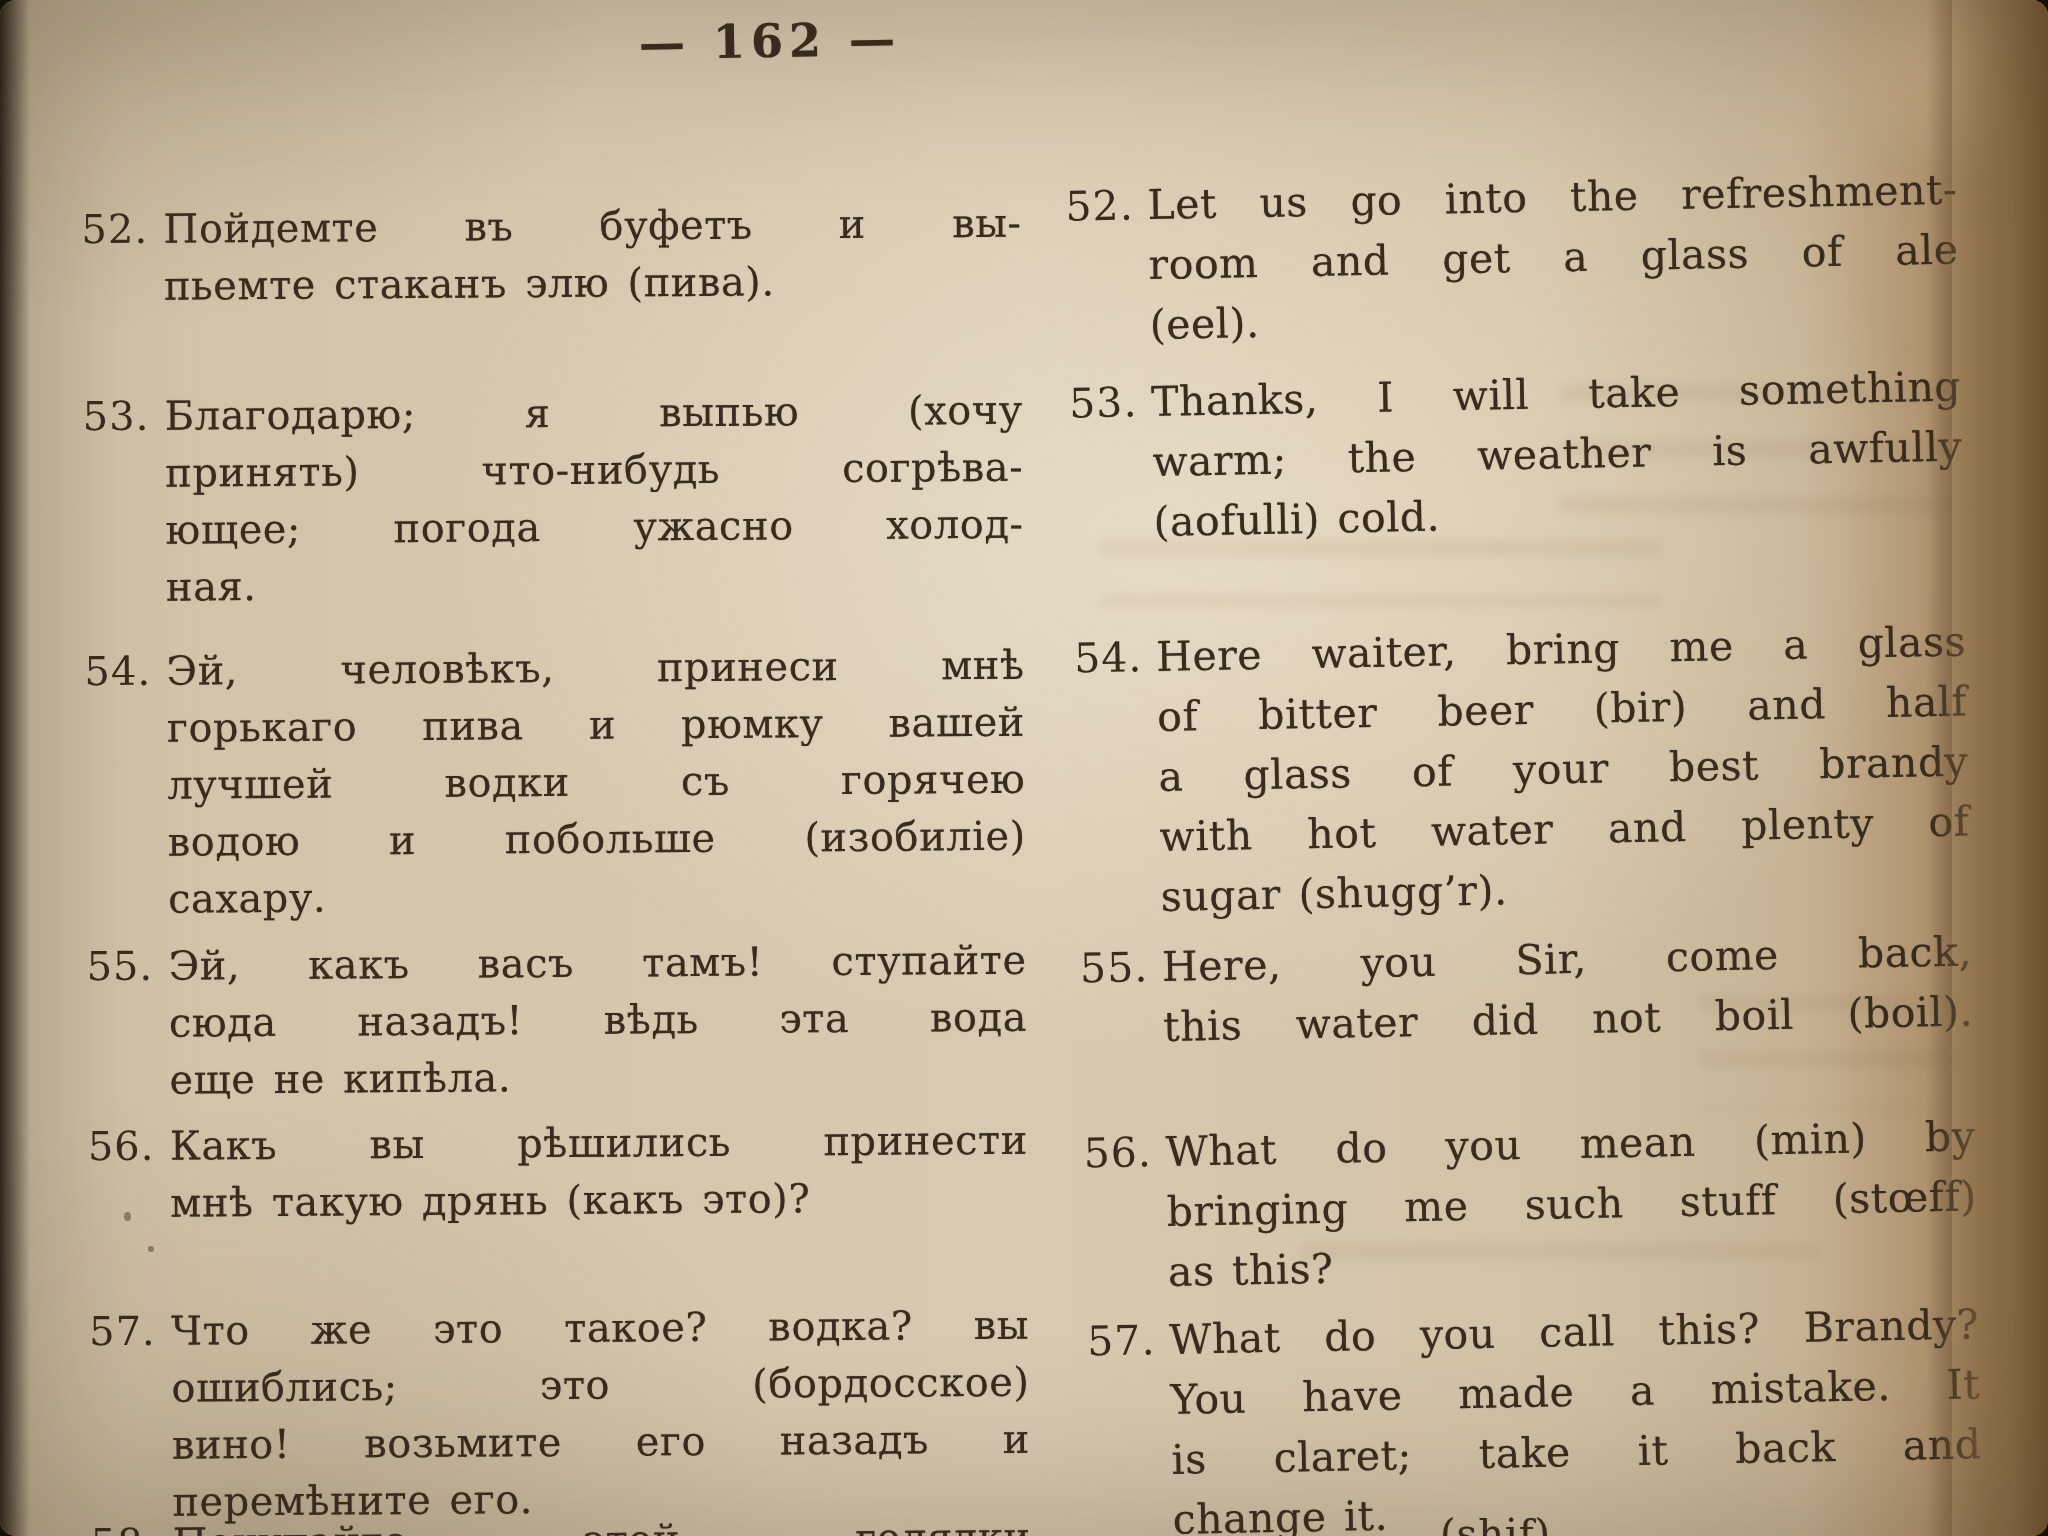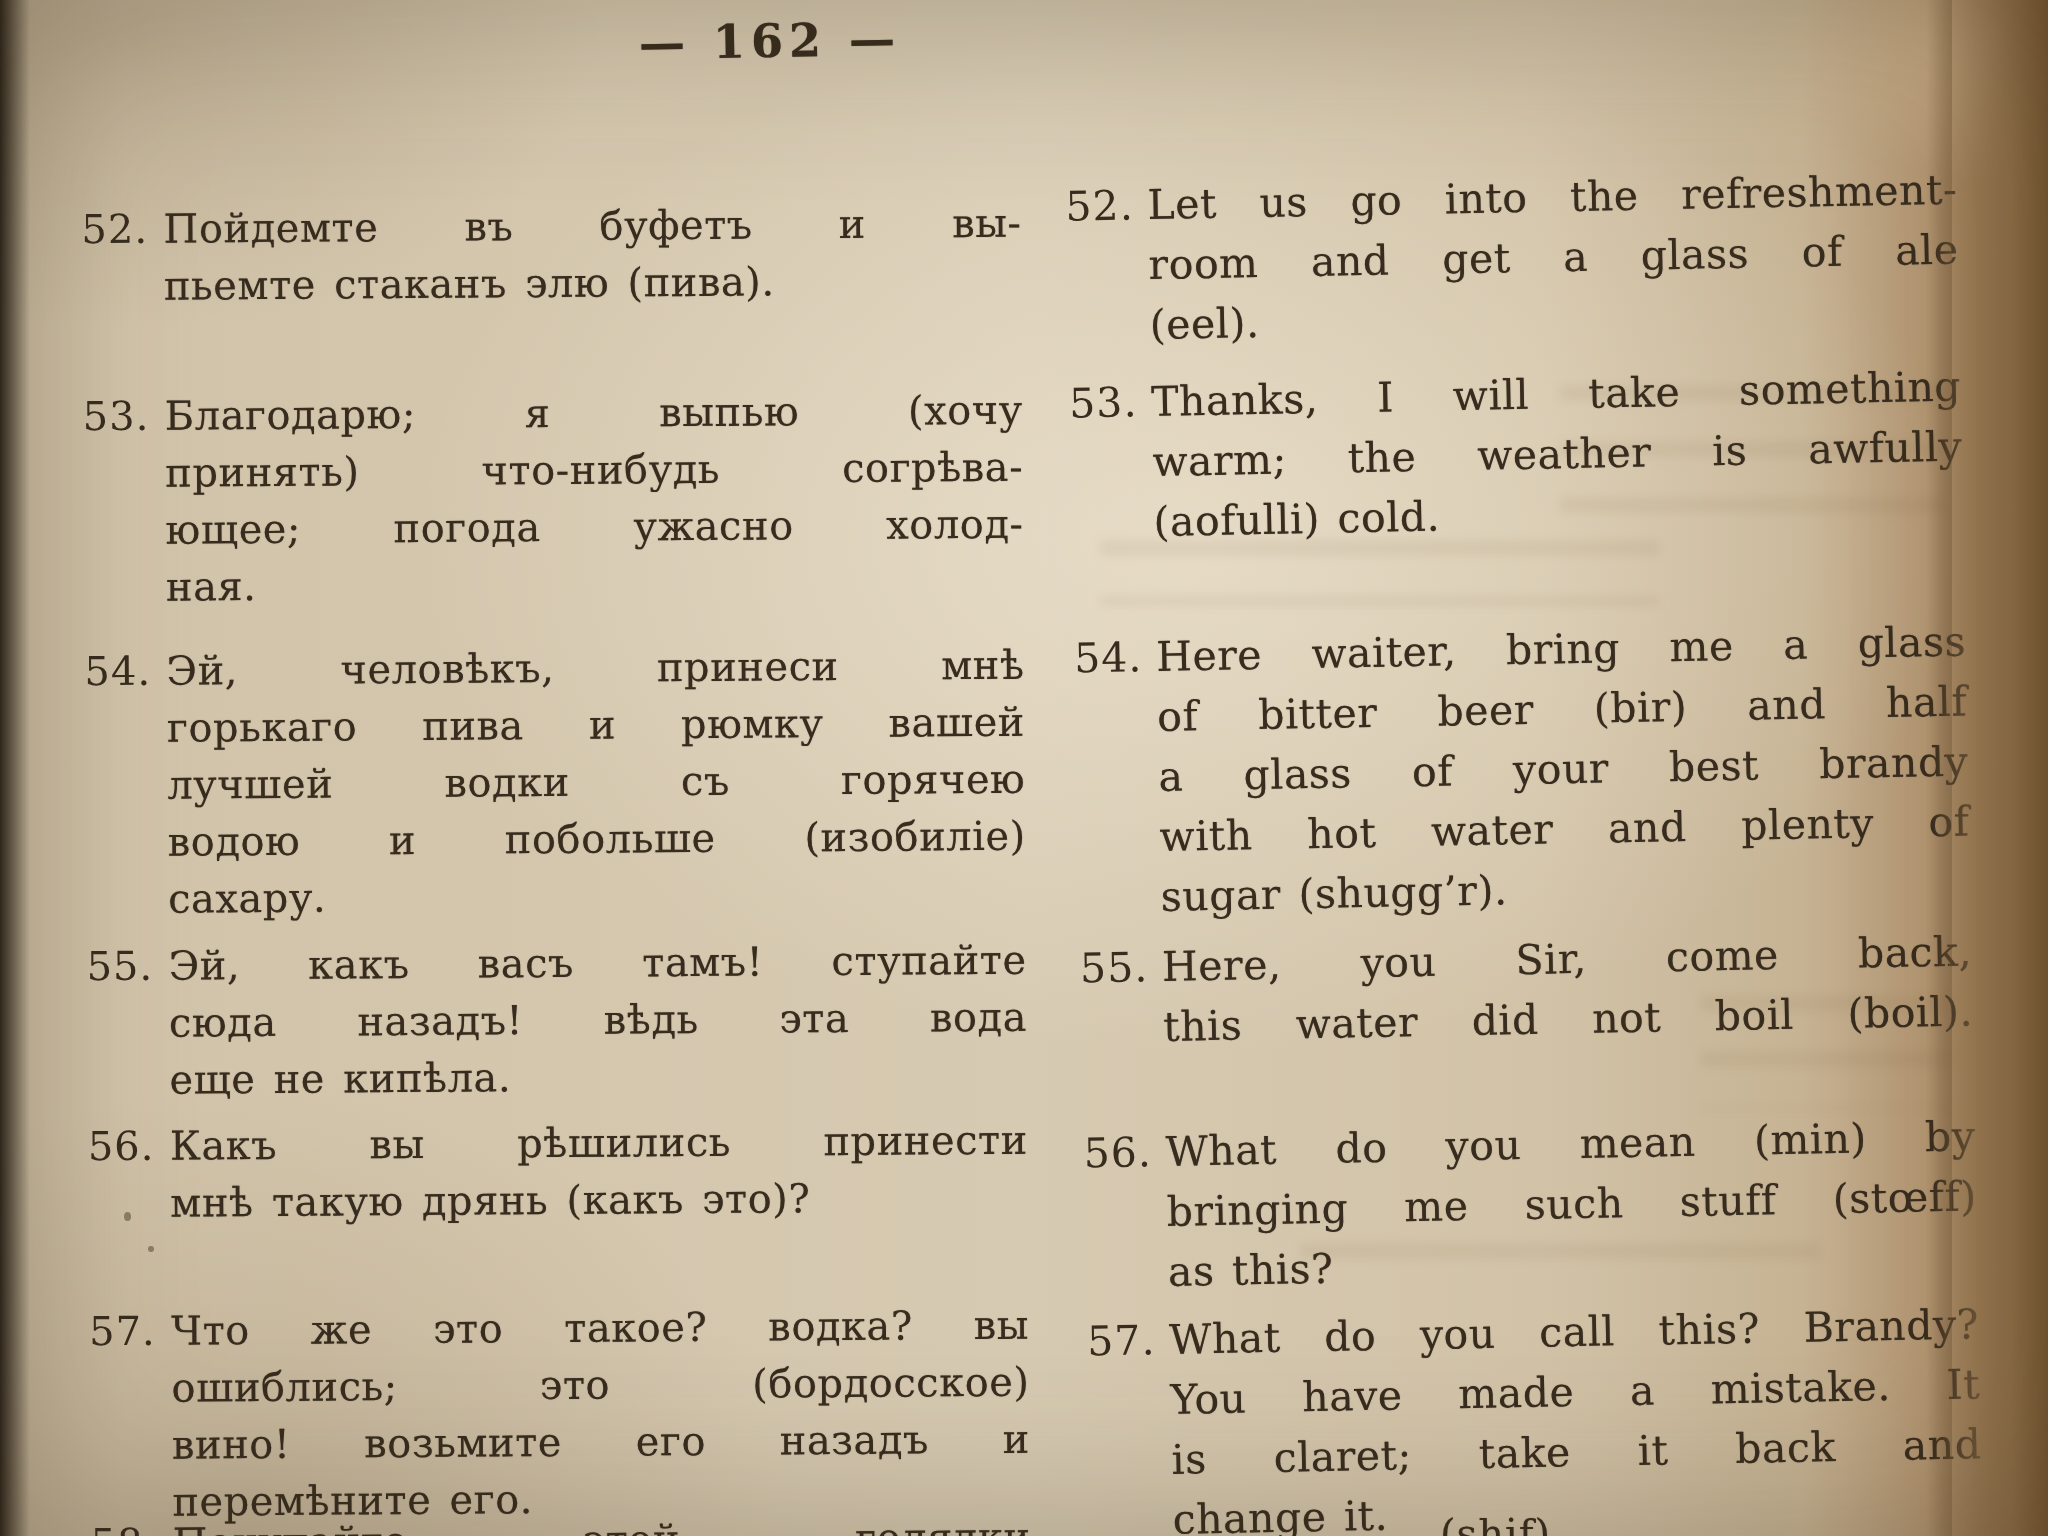--- a/index.html
+++ b/index.html
@@ -7,20 +7,21 @@
     position:relative;width:2048px;height:1536px;overflow:hidden;
     font-family:"DejaVu Serif","Liberation Serif",serif;
     background:
       radial-gradient(1200px 800px at 58% 35%, rgba(250,243,226,0.45), rgba(250,243,226,0) 65%),
       radial-gradient(900px 700px at 12% 98%, rgba(120,100,70,0.20), transparent 60%),
       radial-gradient(800px 500px at 6% 2%, rgba(110,92,64,0.22), transparent 60%),
       radial-gradient(300px 200px at 98% 3%, rgba(222,196,156,0.55), transparent 70%),
       linear-gradient(90deg,#c7b99e 0%,#d2c4aa 6%,#d7cab2 50%,#d2c3a8 75%,#c6b394 88%,#b39672 94%,#9a7b53 98%,#8a6a43 100%),
       var(--paper,#d2c5ac);
     color:var(--ink,#372c1e);
+    border-radius:16px;
   }
   .vignette{position:absolute;inset:0;pointer-events:none;box-shadow:inset 0 0 190px rgba(60,45,25,0.33);}
   .edge-left{position:absolute;left:0;top:0;bottom:0;width:30px;pointer-events:none;
     background:linear-gradient(90deg, rgba(18,12,6,0.85), rgba(18,12,6,0));}
   .edge-right{position:absolute;right:0;top:0;bottom:0;width:115px;pointer-events:none;
     background:linear-gradient(90deg, rgba(140,108,70,0) 0, rgba(146,114,76,0.45) 30%, #8f6f49 68%, #775731 100%);}
   .gutter-shadow{position:absolute;right:96px;top:0;bottom:0;width:26px;pointer-events:none;
     background:linear-gradient(90deg, rgba(90,66,38,0), rgba(90,66,38,0.35));}
 
   .pagenum-row{position:absolute;top:14px;left:610px;width:320px;text-align:center;

